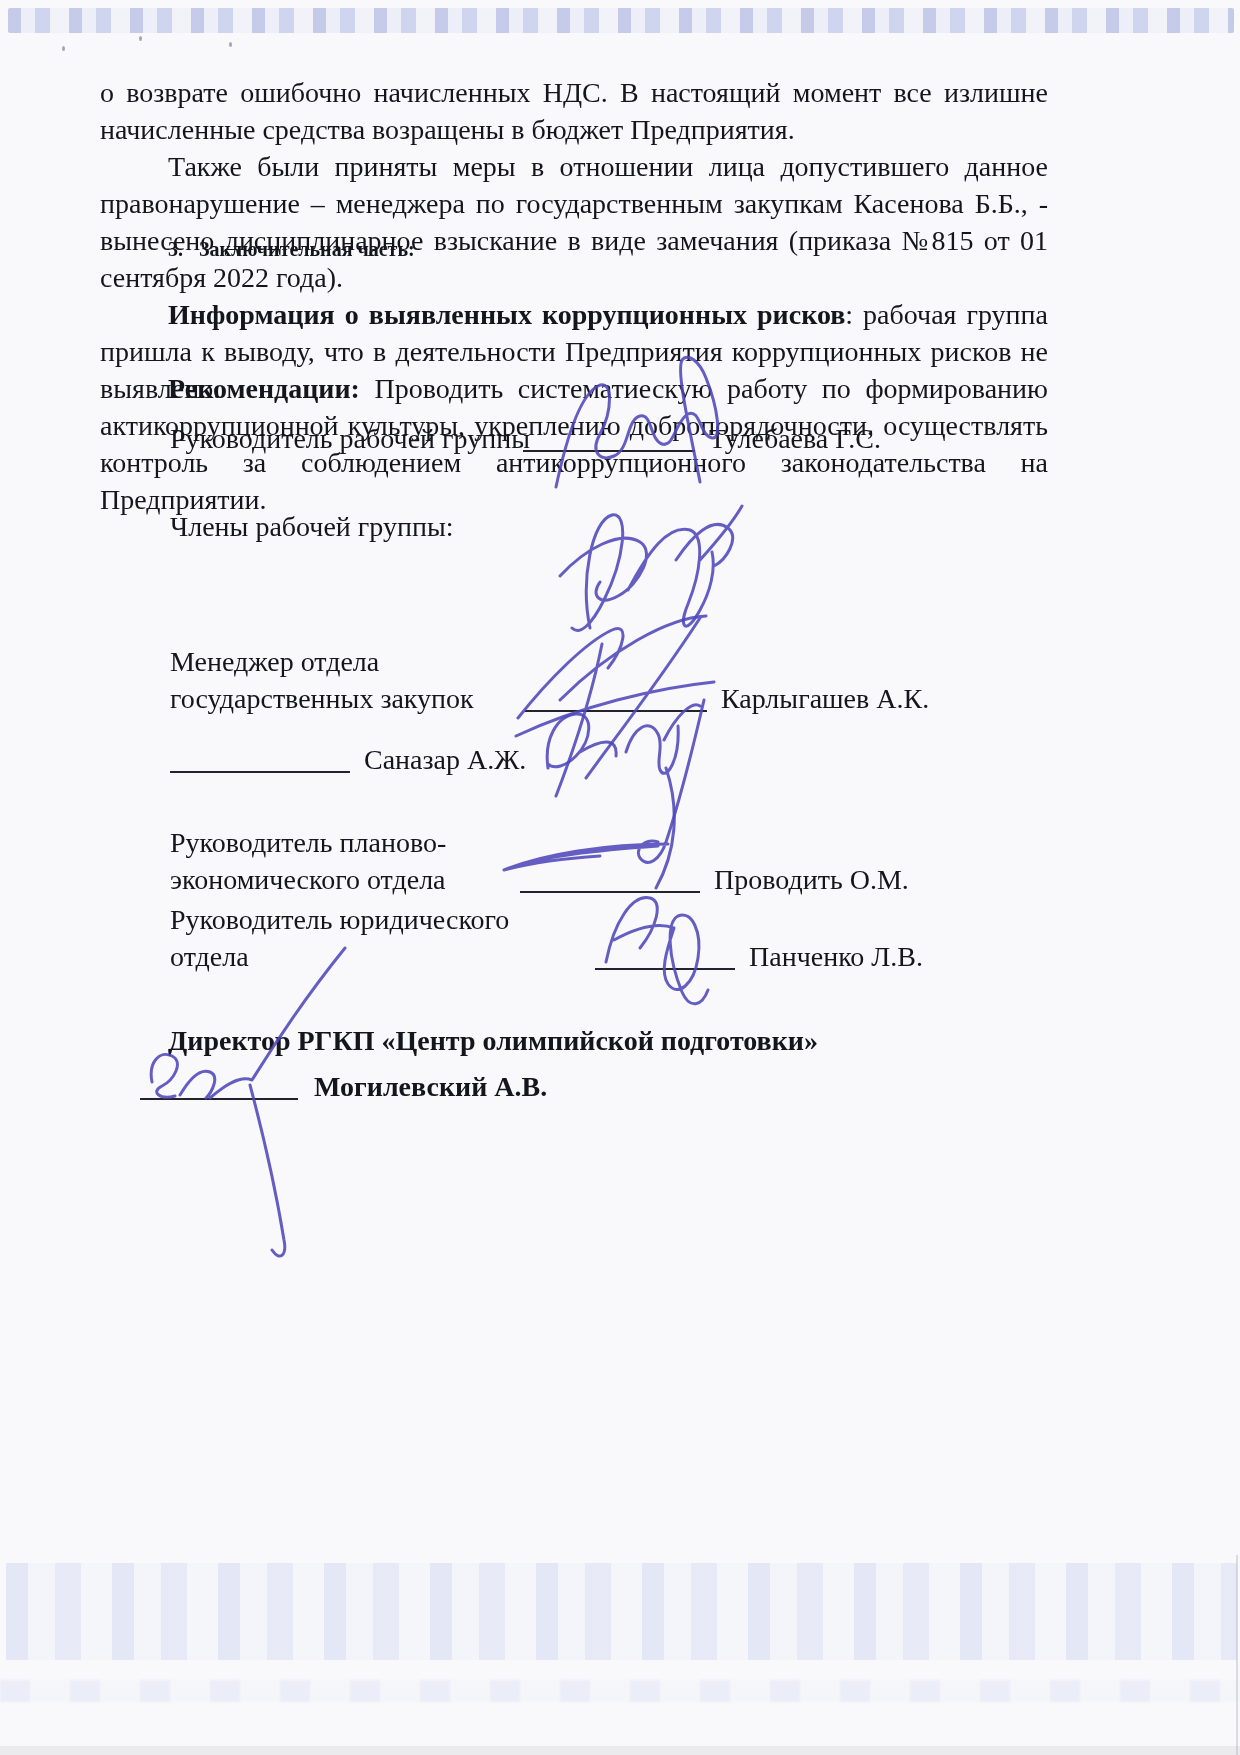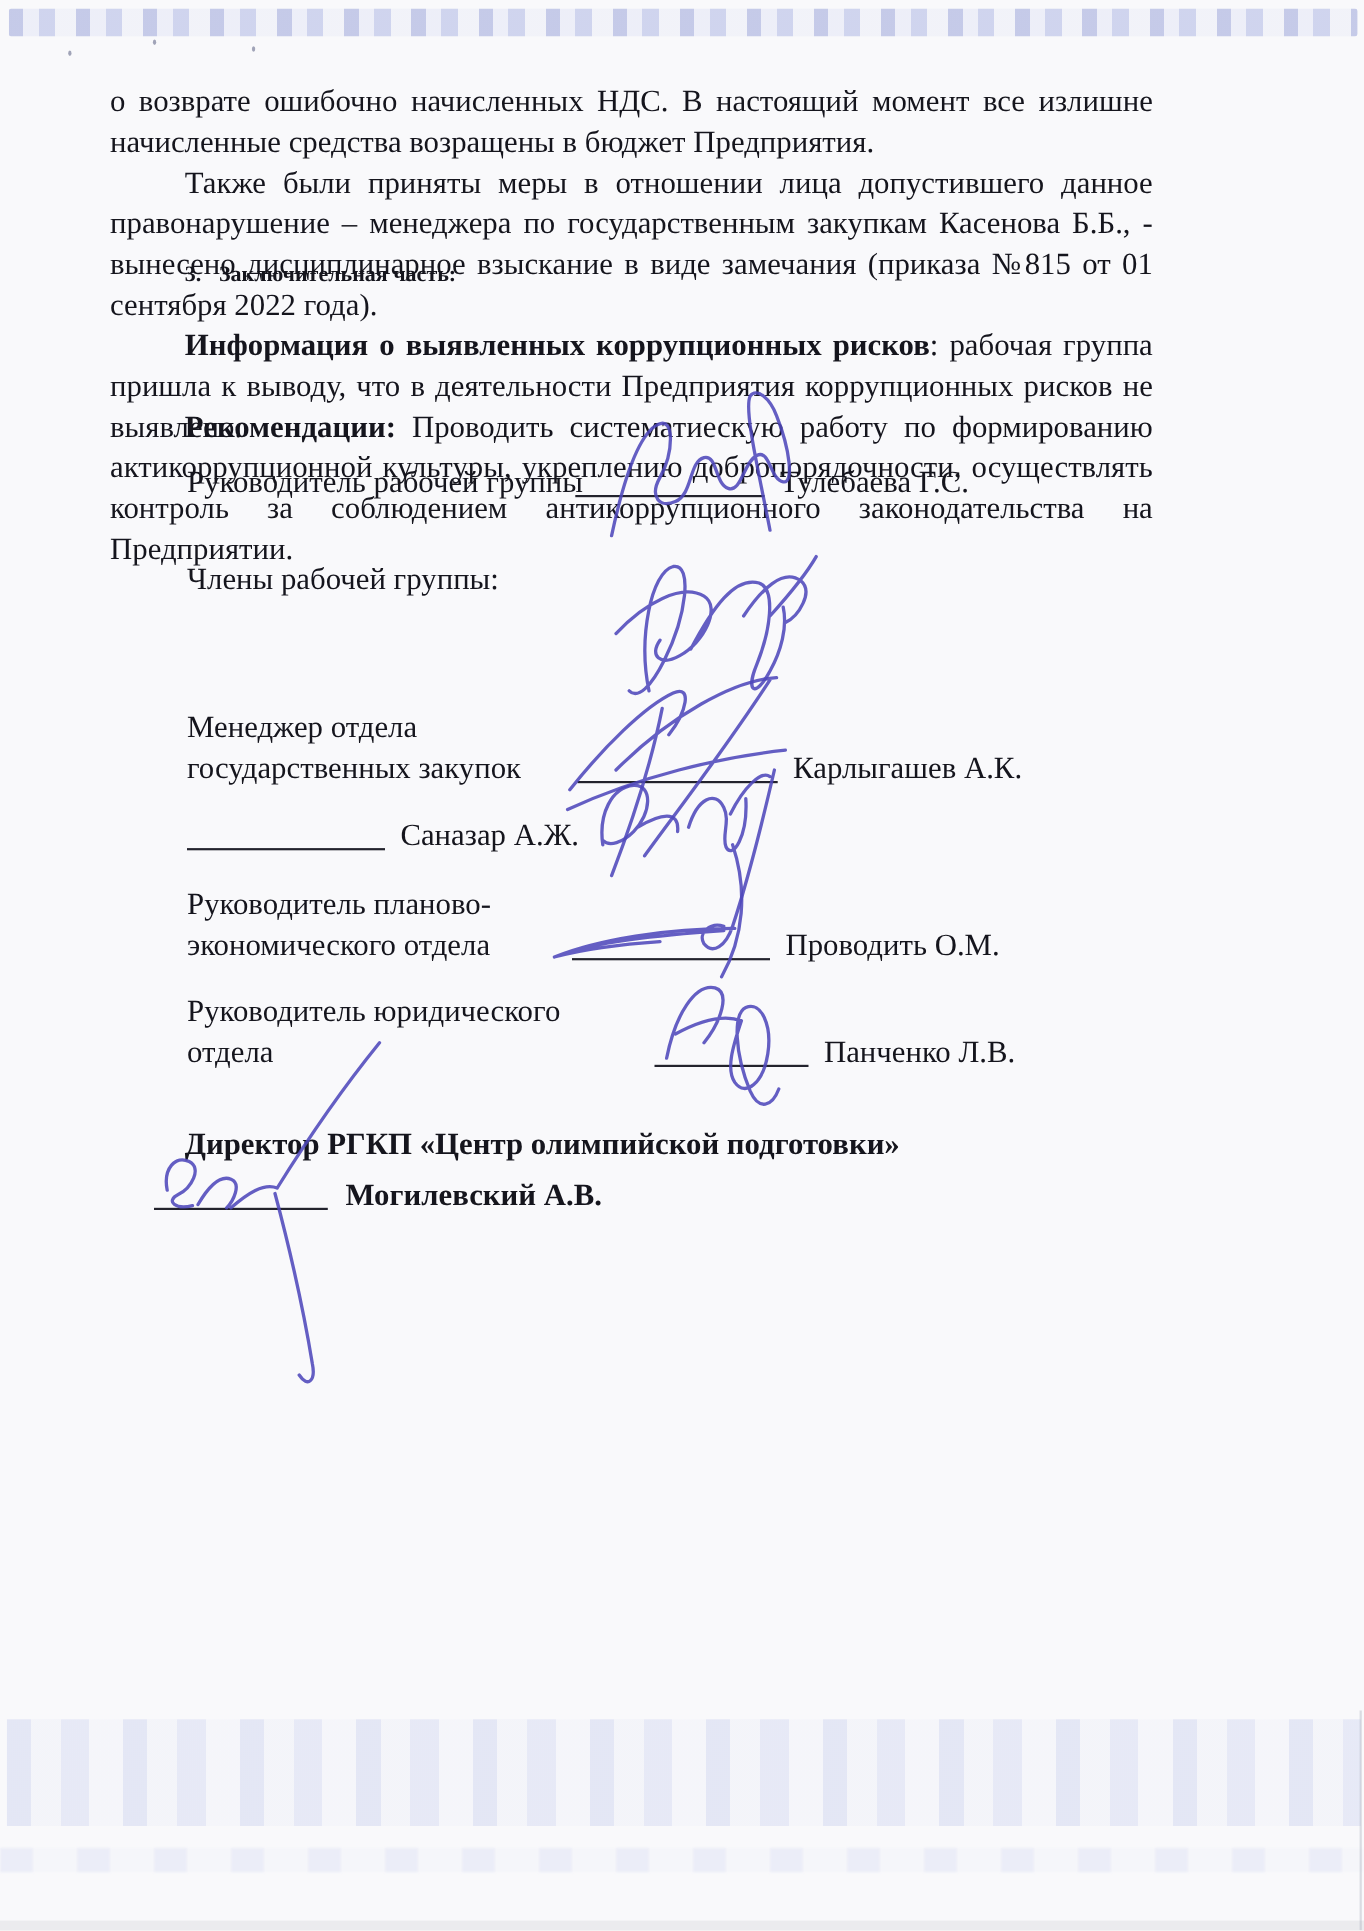--- a/index.html
+++ b/index.html
@@ -58,21 +58,21 @@
     margin:0 0 5px 0; flex:none;
   }
   .sig-name { margin-left:14px; }
   .lbl { flex:none; }
 
   #row-head   { top:420px;align-items:flex-end; }  #row-head .lbl   { width:353px; } #row-head .sig-line   { width:172px; }
   #members-heading { position:absolute; top:508px; left:170px; font-size:28px; line-height:37px; }
   #row-m0 { top:577px; }  #row-m0 .lbl { width:390px; } #row-m0 .sig-line { width:148px; }
   #row-m1 { top:643px; }  #row-m1 .lbl { width:355px; } #row-m1 .sig-line { width:182px; }
   #row-m2 { top:741px; }  #row-m2 .lbl { width:360px; } #row-m2 .sig-line { width:180px; }
-  #row-m3 { top:804px; }  #row-m3 .lbl { width:350px; } #row-m3 .sig-line { width:180px; }
+  #row-m3 { top:824px; }  #row-m3 .lbl { width:350px; } #row-m3 .sig-line { width:180px; }
   #row-m4 { top:901px; }  #row-m4 .lbl { width:425px; } #row-m4 .sig-line { width:140px; }
 
   #director-title { position:absolute; top:1022px; left:168px; font-size:28px; line-height:37px; font-weight:bold; }
   #director-row { top:1068px; left:140px; }
   #director-row .sig-line { width:158px; }
   #director-row .sig-name { font-weight:bold; margin-left:16px; }
 
   
   .ink { position:absolute; left:0; top:0; pointer-events:none; }
   .ink path { fill:none; stroke:#4f48bb; stroke-width:3; stroke-linecap:round; stroke-linejoin:round; opacity:.88; }

